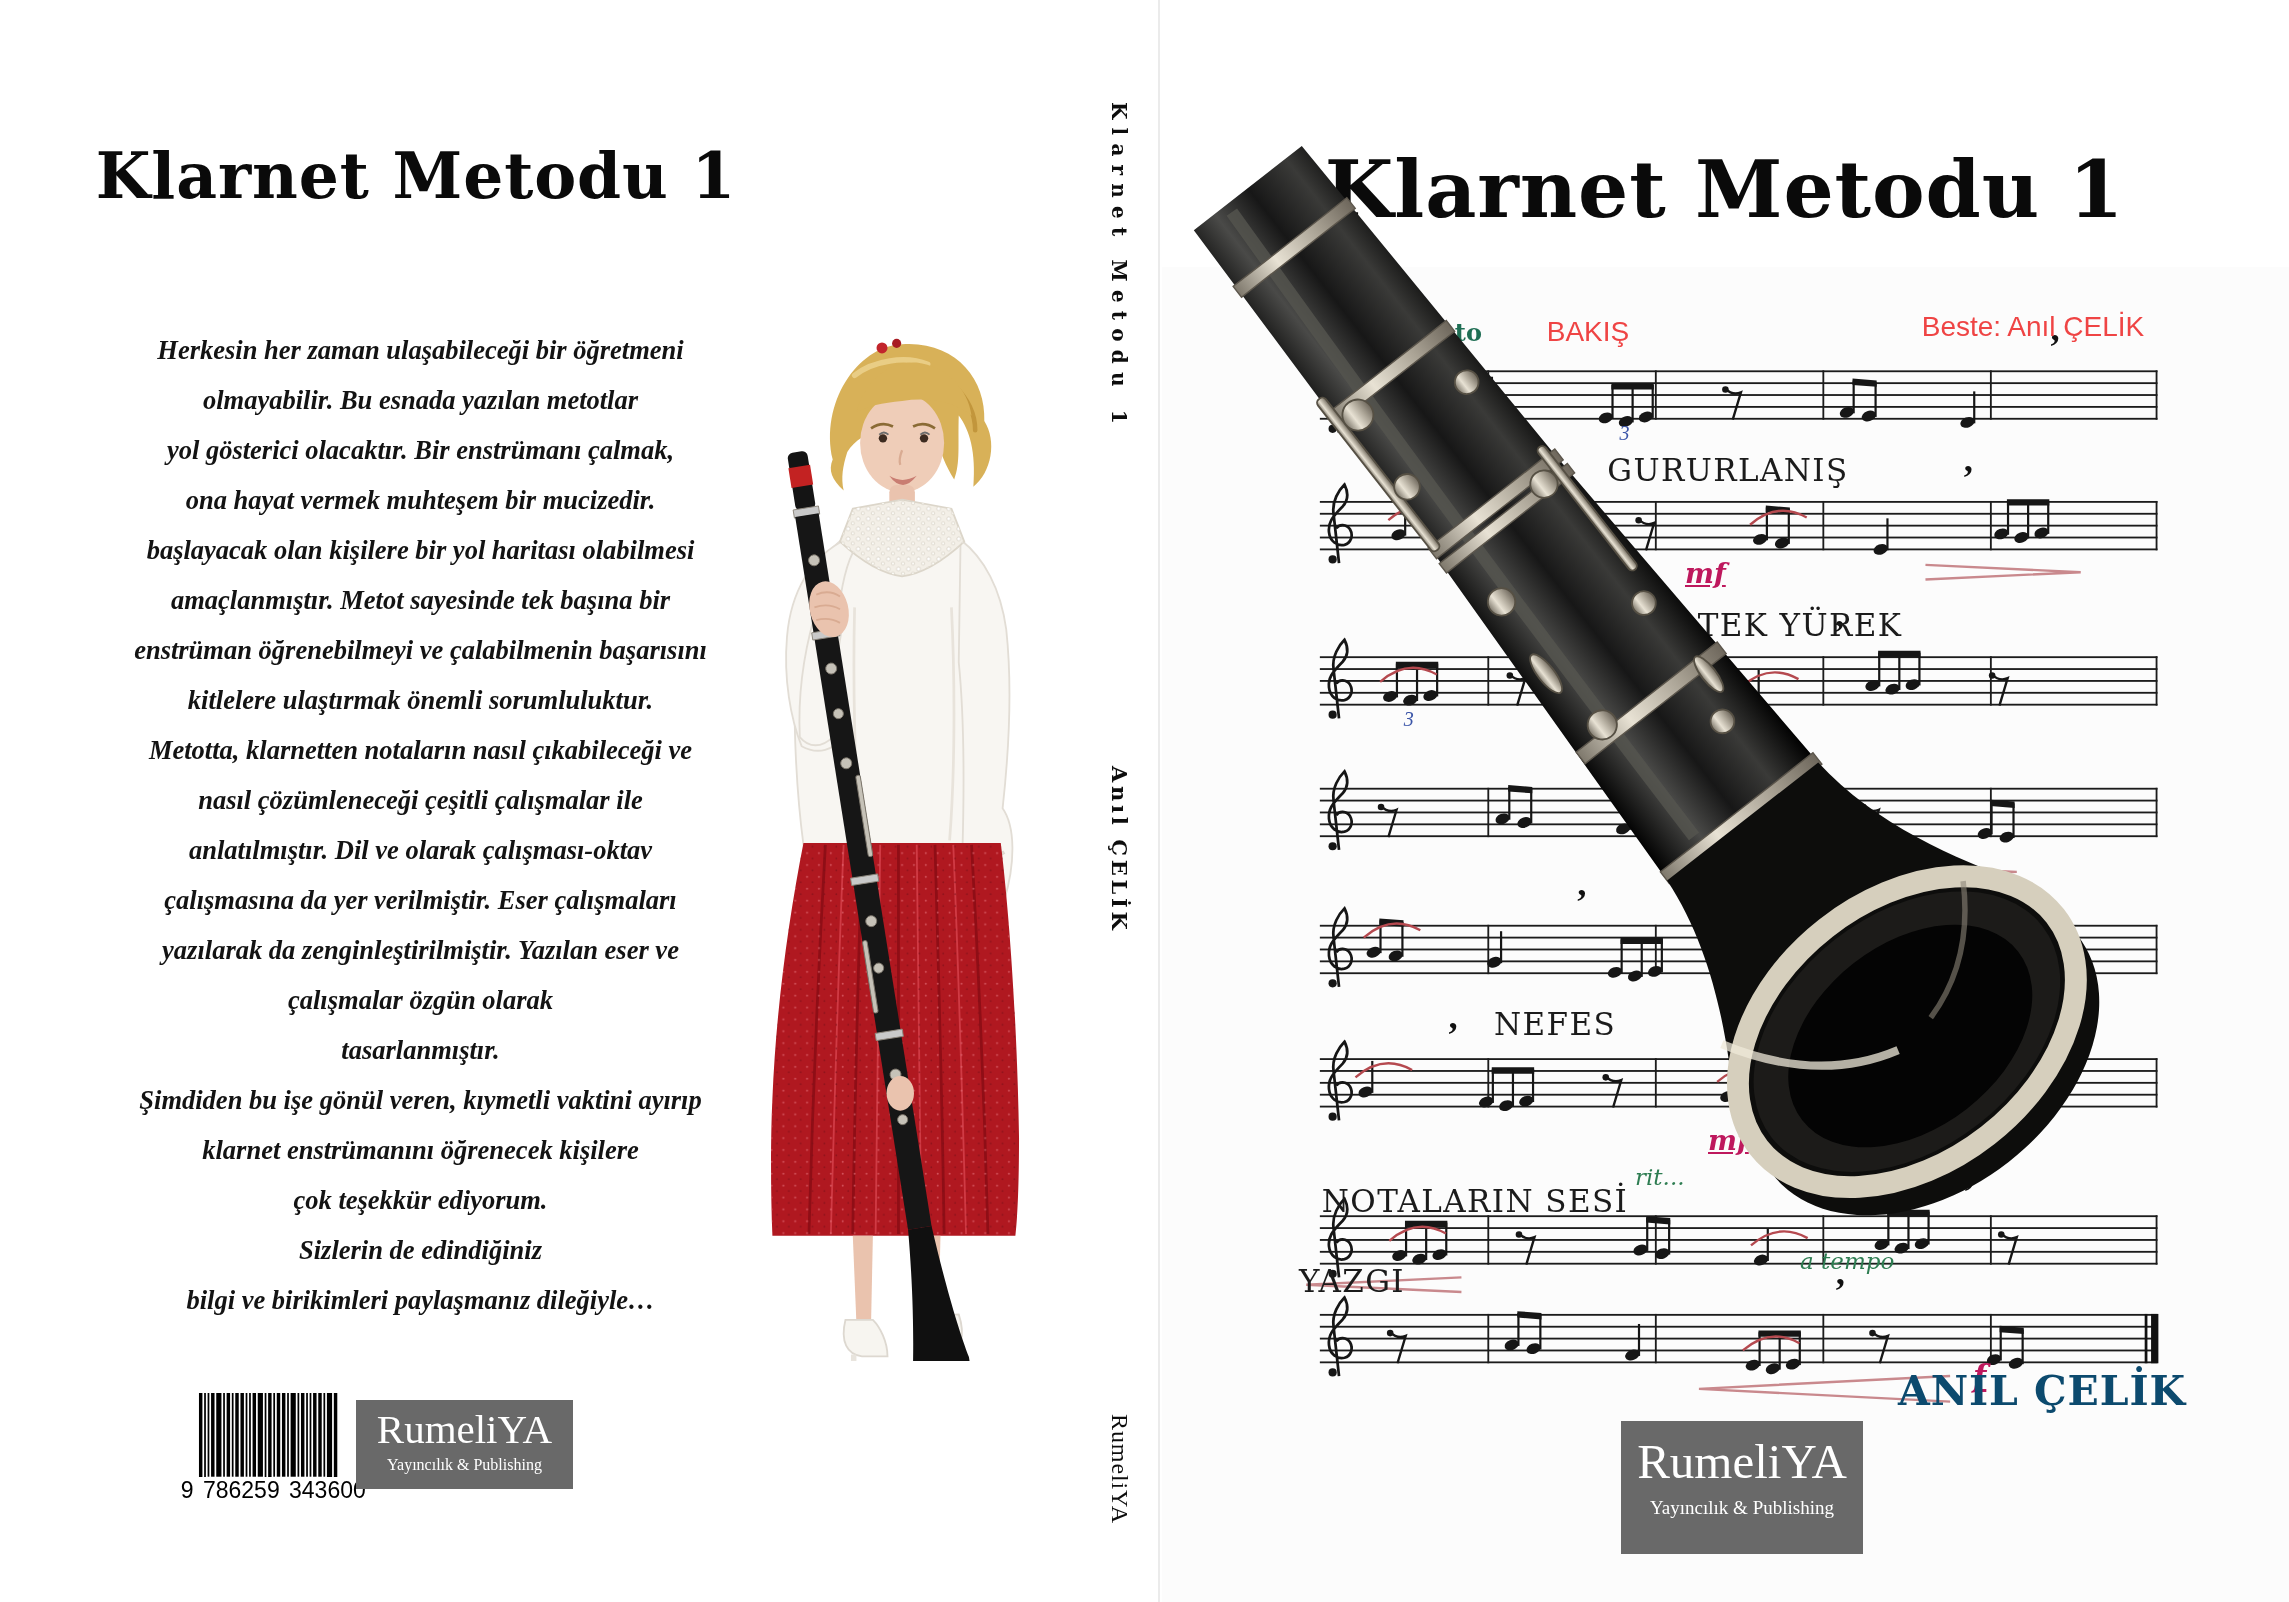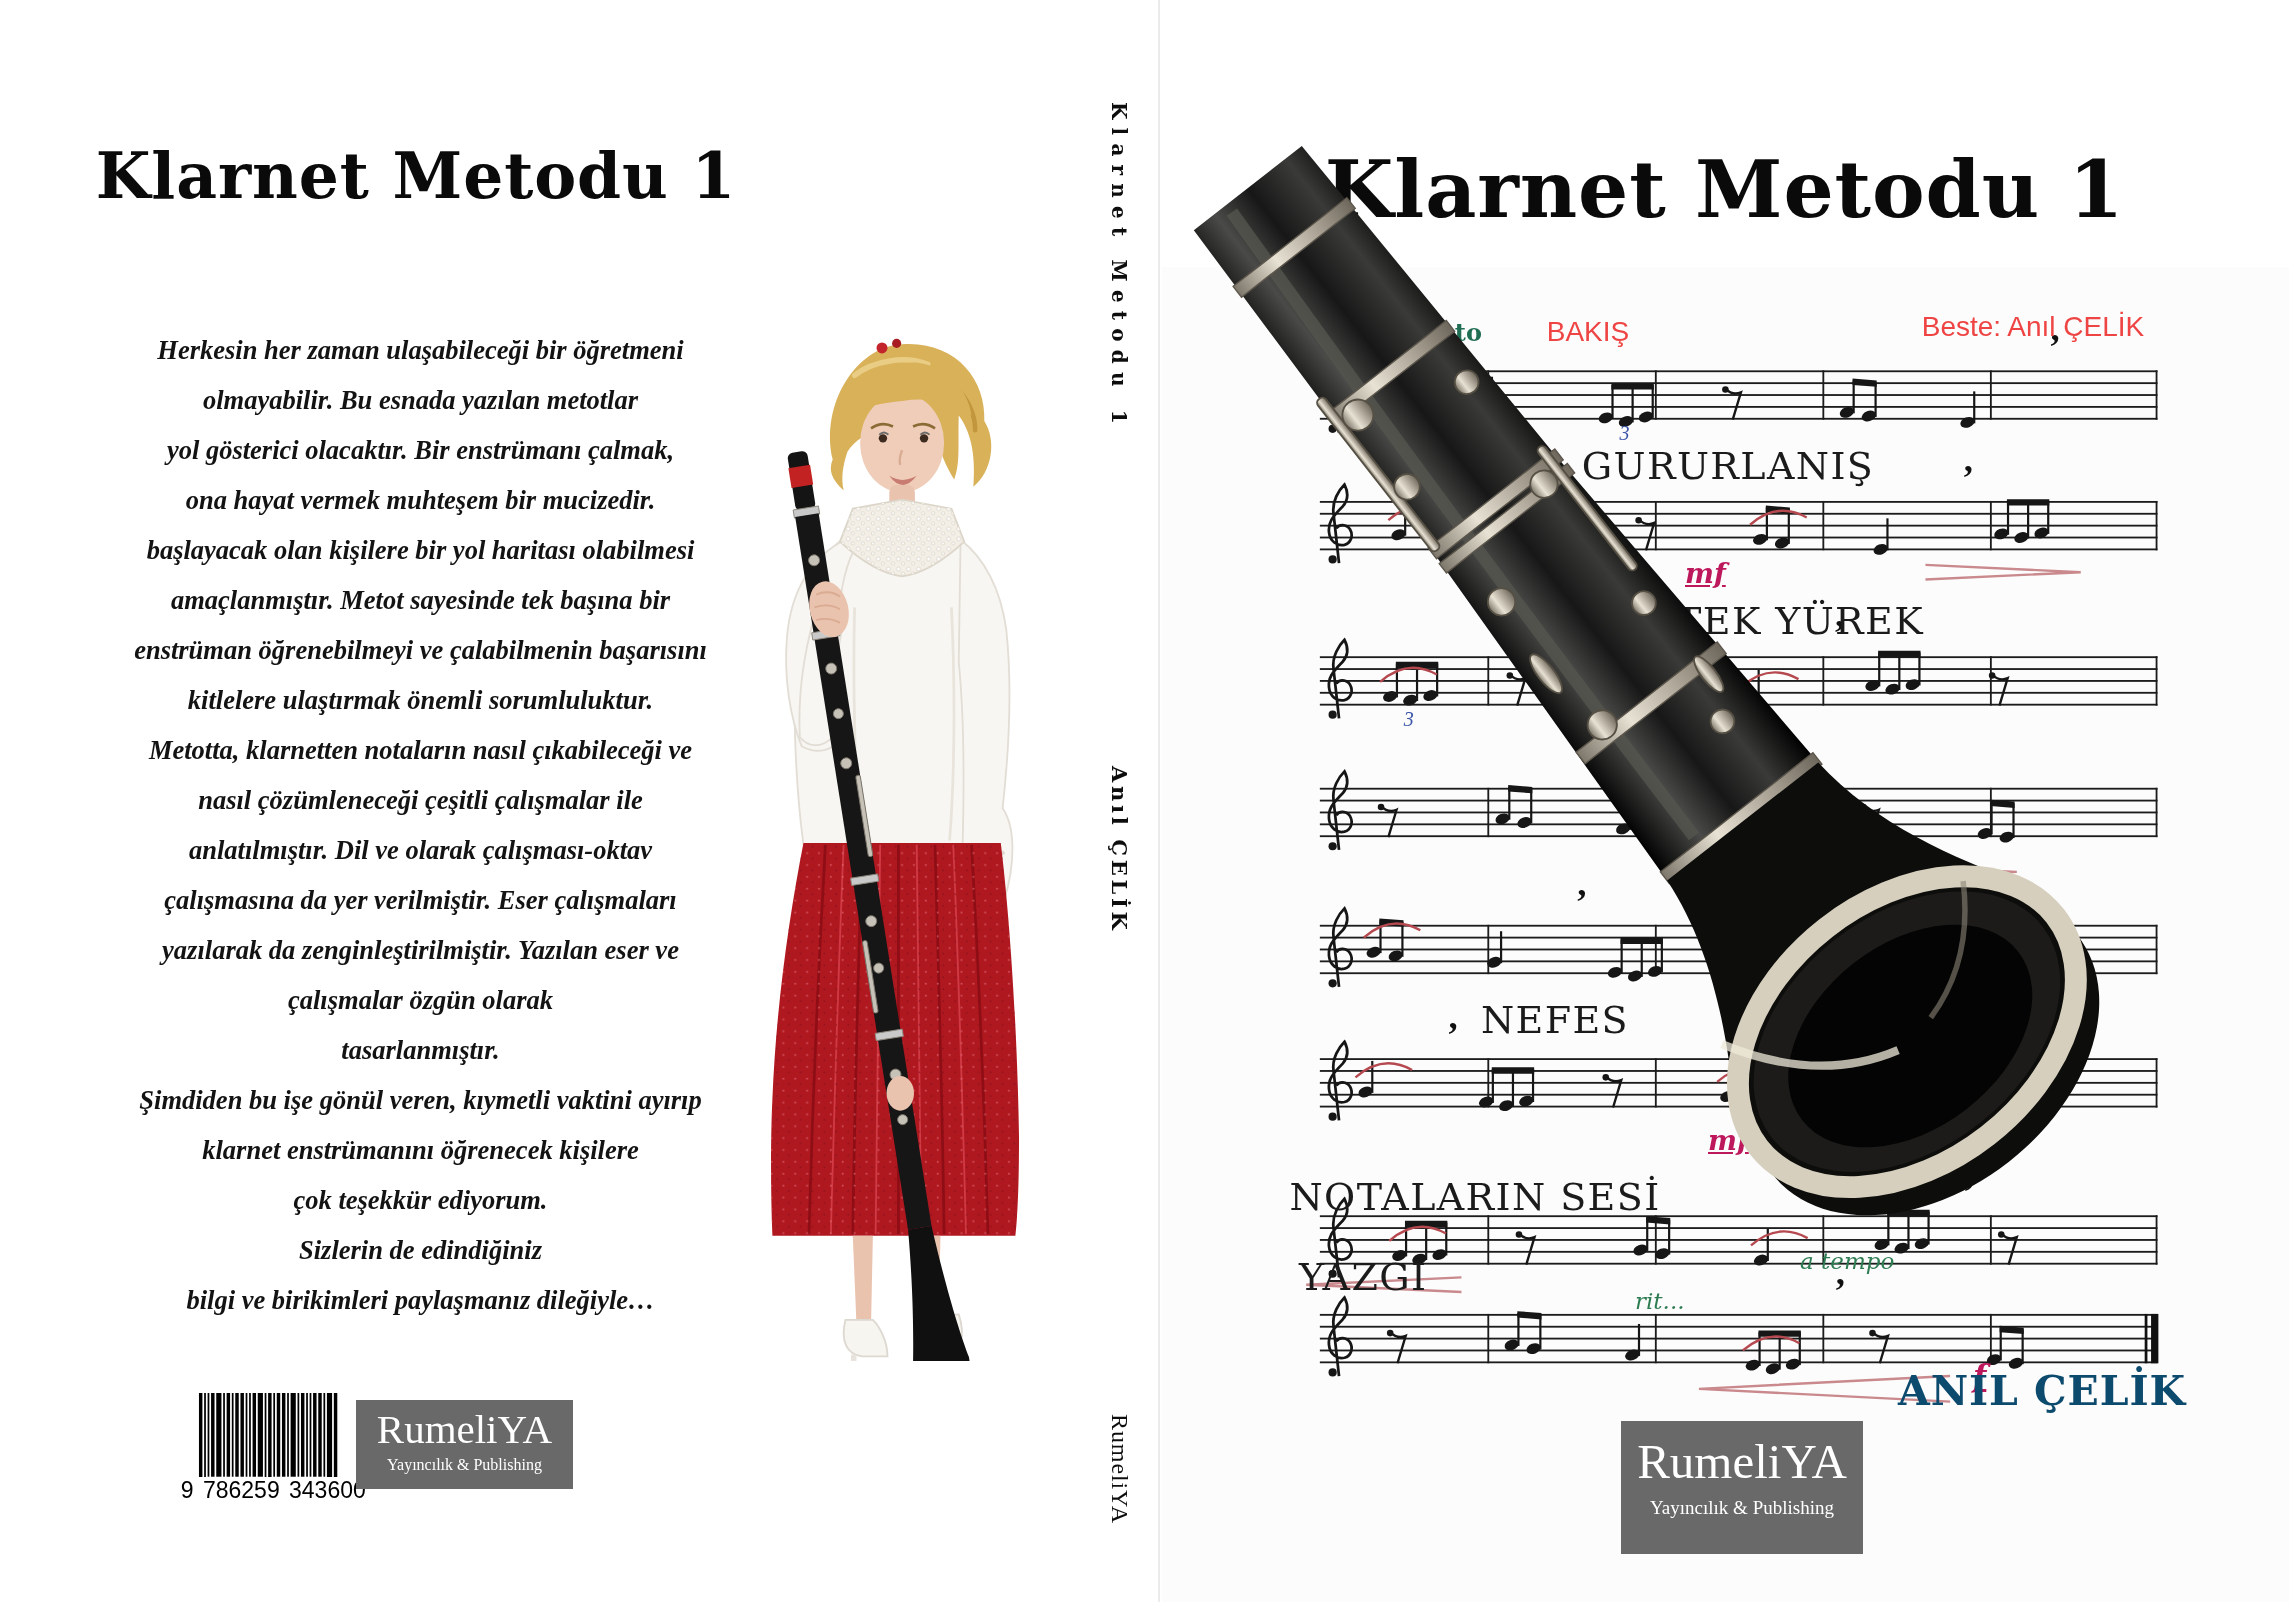--- a/index.html
+++ b/index.html
@@ -38,21 +38,21 @@
   .fold-line{position:absolute;left:1158px;top:0;width:1.8px;height:1603px;background:#ebebeb;}
 
   
   .front-cover{position:absolute;left:1160px;top:0;width:1129px;height:1603px;}
   .sheet-bg{position:absolute;left:1.8px;top:267px;width:1128px;height:1336px;background:#fcfcfc;}
   .front-title{position:absolute;left:0;top:90px;width:1129px;text-align:center;
       font-family:"DejaVu Serif",serif;font-weight:bold;font-size:79px;letter-spacing:0.9px;color:#0a0a0a;}
   .score-labels{position:absolute;left:0;top:0;width:1129px;height:1603px;}
   .lbl{position:absolute;transform:translateX(-50%);white-space:nowrap;}
   .lbl.left{transform:none;}
-  .piece-title{font-family:"DejaVu Serif",serif;font-size:38px;letter-spacing:1.4px;color:#1b1b1b;}
+  .piece-title{font-family:"DejaVu Serif",serif;font-size:31px;letter-spacing:1.4px;color:#1b1b1b;margin-top:8px;}
   .sans-lbl{font-family:"Liberation Sans",sans-serif;font-size:28px;color:#ef4444;}
   .tempo-lbl{font-family:"DejaVu Serif",serif;font-weight:bold;font-size:24px;color:#1f6e54;}
   .dyn{font-family:"DejaVu Serif",serif;font-style:italic;font-weight:bold;font-size:27.4px;color:#be185d;text-decoration:underline;}
   .exp{font-family:"DejaVu Serif",serif;font-style:italic;font-size:23px;color:#2e7d52;}
   .front-author{position:absolute;left:882px;top:1367px;transform:translateX(-50%);
       font-family:"DejaVu Serif",serif;font-weight:bold;font-size:41px;letter-spacing:0.9px;color:#0c4a6e;white-space:nowrap;}
 
   svg{display:block;}
   svg text.trip{font-family:"Liberation Serif",serif;font-style:italic;font-size:22px;fill:#3b55a8;}
   svg text.breath{font-family:"Liberation Serif",serif;font-weight:bold;font-size:40px;fill:#111;}
@@ -455,21 +455,21 @@
       <span class="lbl left tempo-lbl" style="left:192px;top:318px;">Moderato</span>
       <span class="lbl sans-lbl" style="left:428px;top:316px;">BAKIŞ</span>
       <span class="lbl sans-lbl" style="left:873px;top:311px;">Beste: Anıl ÇELİK</span>
       <span class="lbl piece-title" style="left:568px;top:444px;">GURURLANIŞ</span>
       <span class="lbl left dyn" style="left:525px;top:557px;">mf</span>
       <span class="lbl piece-title" style="left:640px;top:599px;">TEK YÜREK</span>
       <span class="lbl piece-title" style="left:685px;top:868px;">AĞIT</span>
       <span class="lbl piece-title" style="left:395px;top:998px;">NEFES</span>
       <span class="lbl left dyn" style="left:548px;top:1124px;">mf</span>
       <span class="lbl piece-title" style="left:315px;top:1175px;">NOTALARIN SESİ</span>
-      <span class="lbl left exp" style="left:475px;top:1288px;">rit...</span>
+      <span class="lbl left exp" style="left:475px;top:1164px;">rit...</span>
       <span class="lbl left exp" style="left:640px;top:1248px;">a tempo</span>
       <span class="lbl left piece-title" style="left:139px;top:1255px;">YAZGI</span>
       <span class="lbl left dyn" style="left:813px;top:1358px;font-size:31px;">f</span>
     </div>
 
     <svg class="abs" style="left:0;top:0;" width="1129" height="1603" viewBox="0 0 1236 1754">
       <defs>
         <linearGradient id="cg" x1="0" y1="0" x2="1" y2="0">
           <stop offset="0" stop-color="#000000"></stop>
             <stop offset="0.28" stop-color="#4a4a48"></stop>

